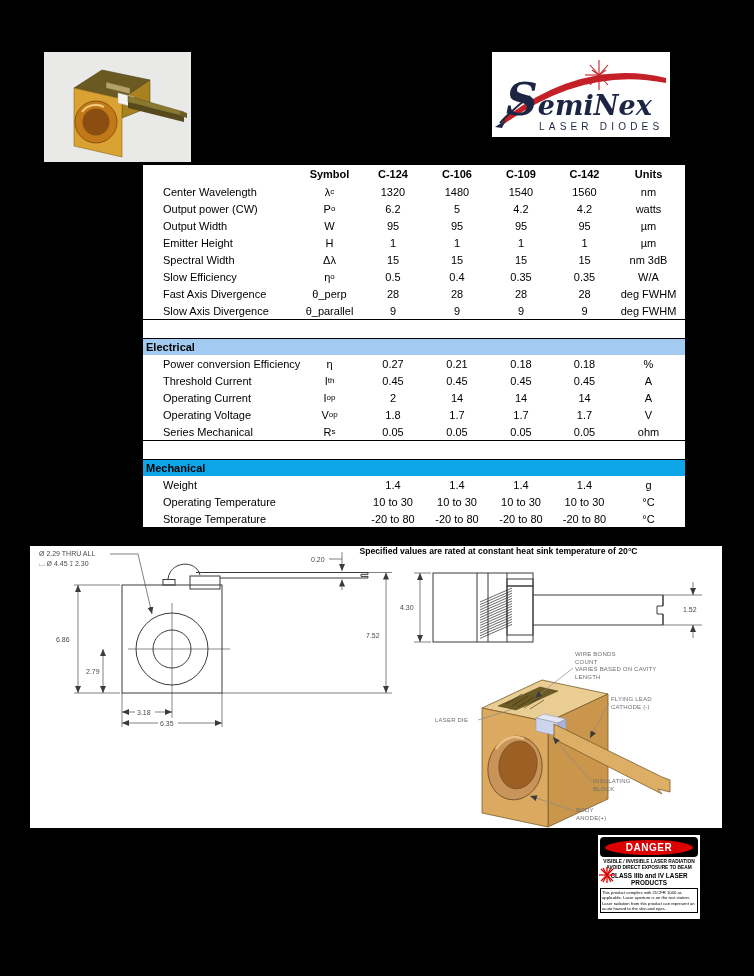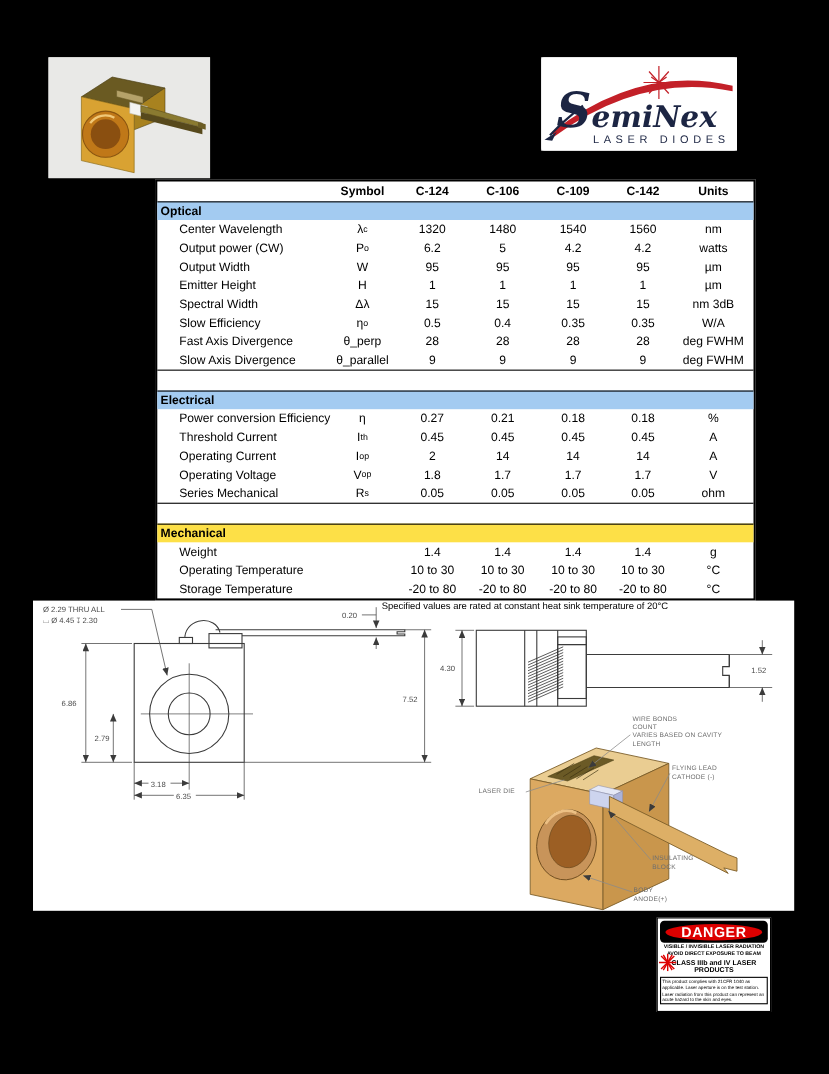--- a/index.html
+++ b/index.html
@@ -19,34 +19,34 @@
   .trow.thead{height:18px;font-weight:bold;}
   .tcell{display:flex;align-items:center;justify-content:center;font-size:11px;white-space:nowrap;overflow:visible;}
   .tcell.lbl{justify-content:flex-start;padding-left:20px;}
   .band{height:16px;display:flex;align-items:center;padding-left:3px;font-size:11px;font-weight:bold;
         background:#a3cbf1;border-top:1px solid #000;}
   .gap{height:18px;border-top:1px solid #000;}
   .sym sub{font-size:8px;line-height:0;}
 
   
   .drawing{left:30px;top:546px;width:692px;height:282px;background:#fff;}
-  .footnote{position:absolute;left:317px;top:0px;width:303px;text-align:left;
-            font-size:8.6px;font-weight:400;color:#000;}
+  .footnote{position:absolute;left:317px;top:0px;width:303px;text-align:center;
+            font-size:8.6px;font-weight:700;color:#000;}
   .dwg-svg{position:absolute;left:0;top:0;}
   .iso-label{position:absolute;font-size:6px;line-height:1.25;color:#6e6e6e;
              letter-spacing:.2px;white-space:pre-line;}
 
   
   .danger{left:597px;top:834px;width:104px;height:86px;background:#fff;border:1px solid #000;
           box-sizing:border-box;padding:2px;}
   .danger-band{position:relative;height:20px;background:#000;border-radius:4px;
                display:flex;align-items:center;justify-content:center;}
   .danger-oval{width:88px;height:15px;background:#dd0000;border-radius:50%;
                display:flex;align-items:center;justify-content:center;}
-  .danger-oval span{color:#fff;font-weight:bold;font-size:13px;letter-spacing:.5px;}
+  .danger-oval span{color:#fff;font-weight:bold;font-size:10px;letter-spacing:.5px;}
   .danger-caption{margin-top:2px;font-size:4.8px;font-weight:bold;text-align:center;line-height:1.2;white-space:pre-line;}
   .danger-class{margin-top:1px;font-size:6.4px;font-weight:bold;text-align:center;line-height:1.15;white-space:pre-line;}
   .danger-fine{margin-top:2px;border:1px solid #000;padding:1px;font-size:4.2px;line-height:1.25;text-align:left;}
   .danger-star{position:absolute;left:1px;top:32px;}
 </style>
 </head>
 <body>
 
 <div class="page">
 
@@ -89,21 +89,20 @@
   <div class="panel spec-table">
       <div class="trow thead">
         <div class="tcell lbl"></div>
         <div class="tcell">Symbol</div>
         <div class="tcell">C-124</div>
         <div class="tcell">C-106</div>
         <div class="tcell">C-109</div>
         <div class="tcell">C-142</div>
         <div class="tcell">Units</div>
       </div>
-      <div class="band" style="background: rgb(163, 203, 241);">Optical</div>
       <div class="trow">
         <div class="tcell lbl">Center Wavelength</div>
         <div class="tcell sym">
           <span>λ</span>
           <sub>c</sub>
         </div>
         <div class="tcell val">1320</div>
         <div class="tcell val">1480</div>
         <div class="tcell val">1540</div>
         <div class="tcell val">1560</div>
@@ -243,21 +242,21 @@
           <span>R</span>
           <sub>s</sub>
         </div>
         <div class="tcell val">0.05</div>
         <div class="tcell val">0.05</div>
         <div class="tcell val">0.05</div>
         <div class="tcell val">0.05</div>
         <div class="tcell unit">ohm</div>
       </div>
       <div class="gap"></div>
-      <div class="band" style="background: #fde047;">Mechanical</div>
+      <div class="band" style="background: #0ea5e9;">Mechanical</div>
       <div class="trow">
         <div class="tcell lbl">Weight</div>
         <div class="tcell sym">
           <span></span>
         </div>
         <div class="tcell val">1.4</div>
         <div class="tcell val">1.4</div>
         <div class="tcell val">1.4</div>
         <div class="tcell val">1.4</div>
         <div class="tcell unit">g</div>

